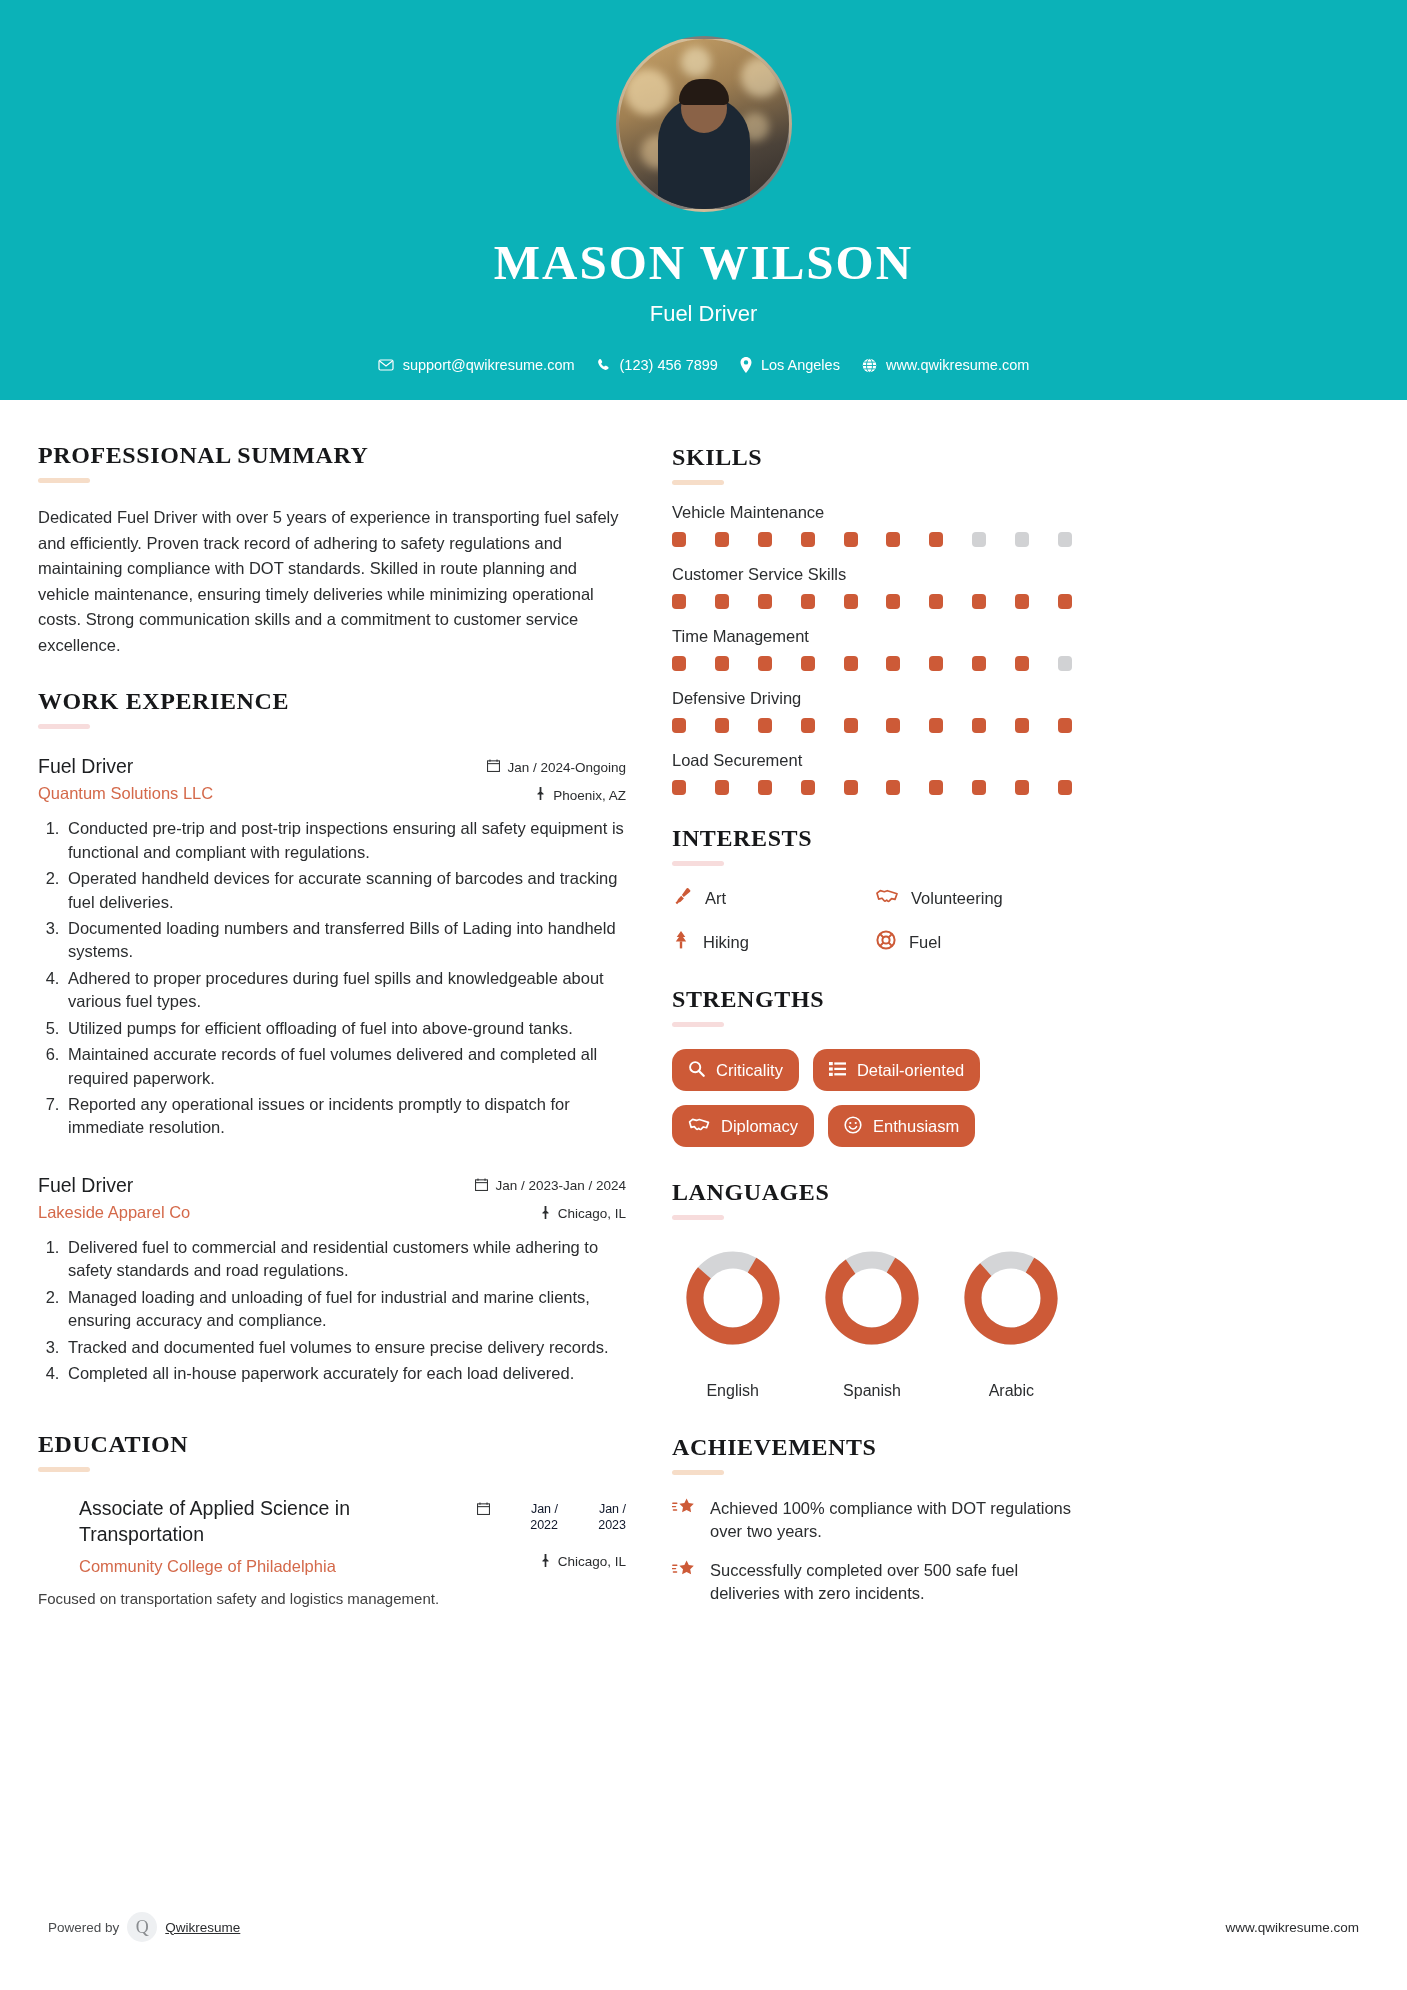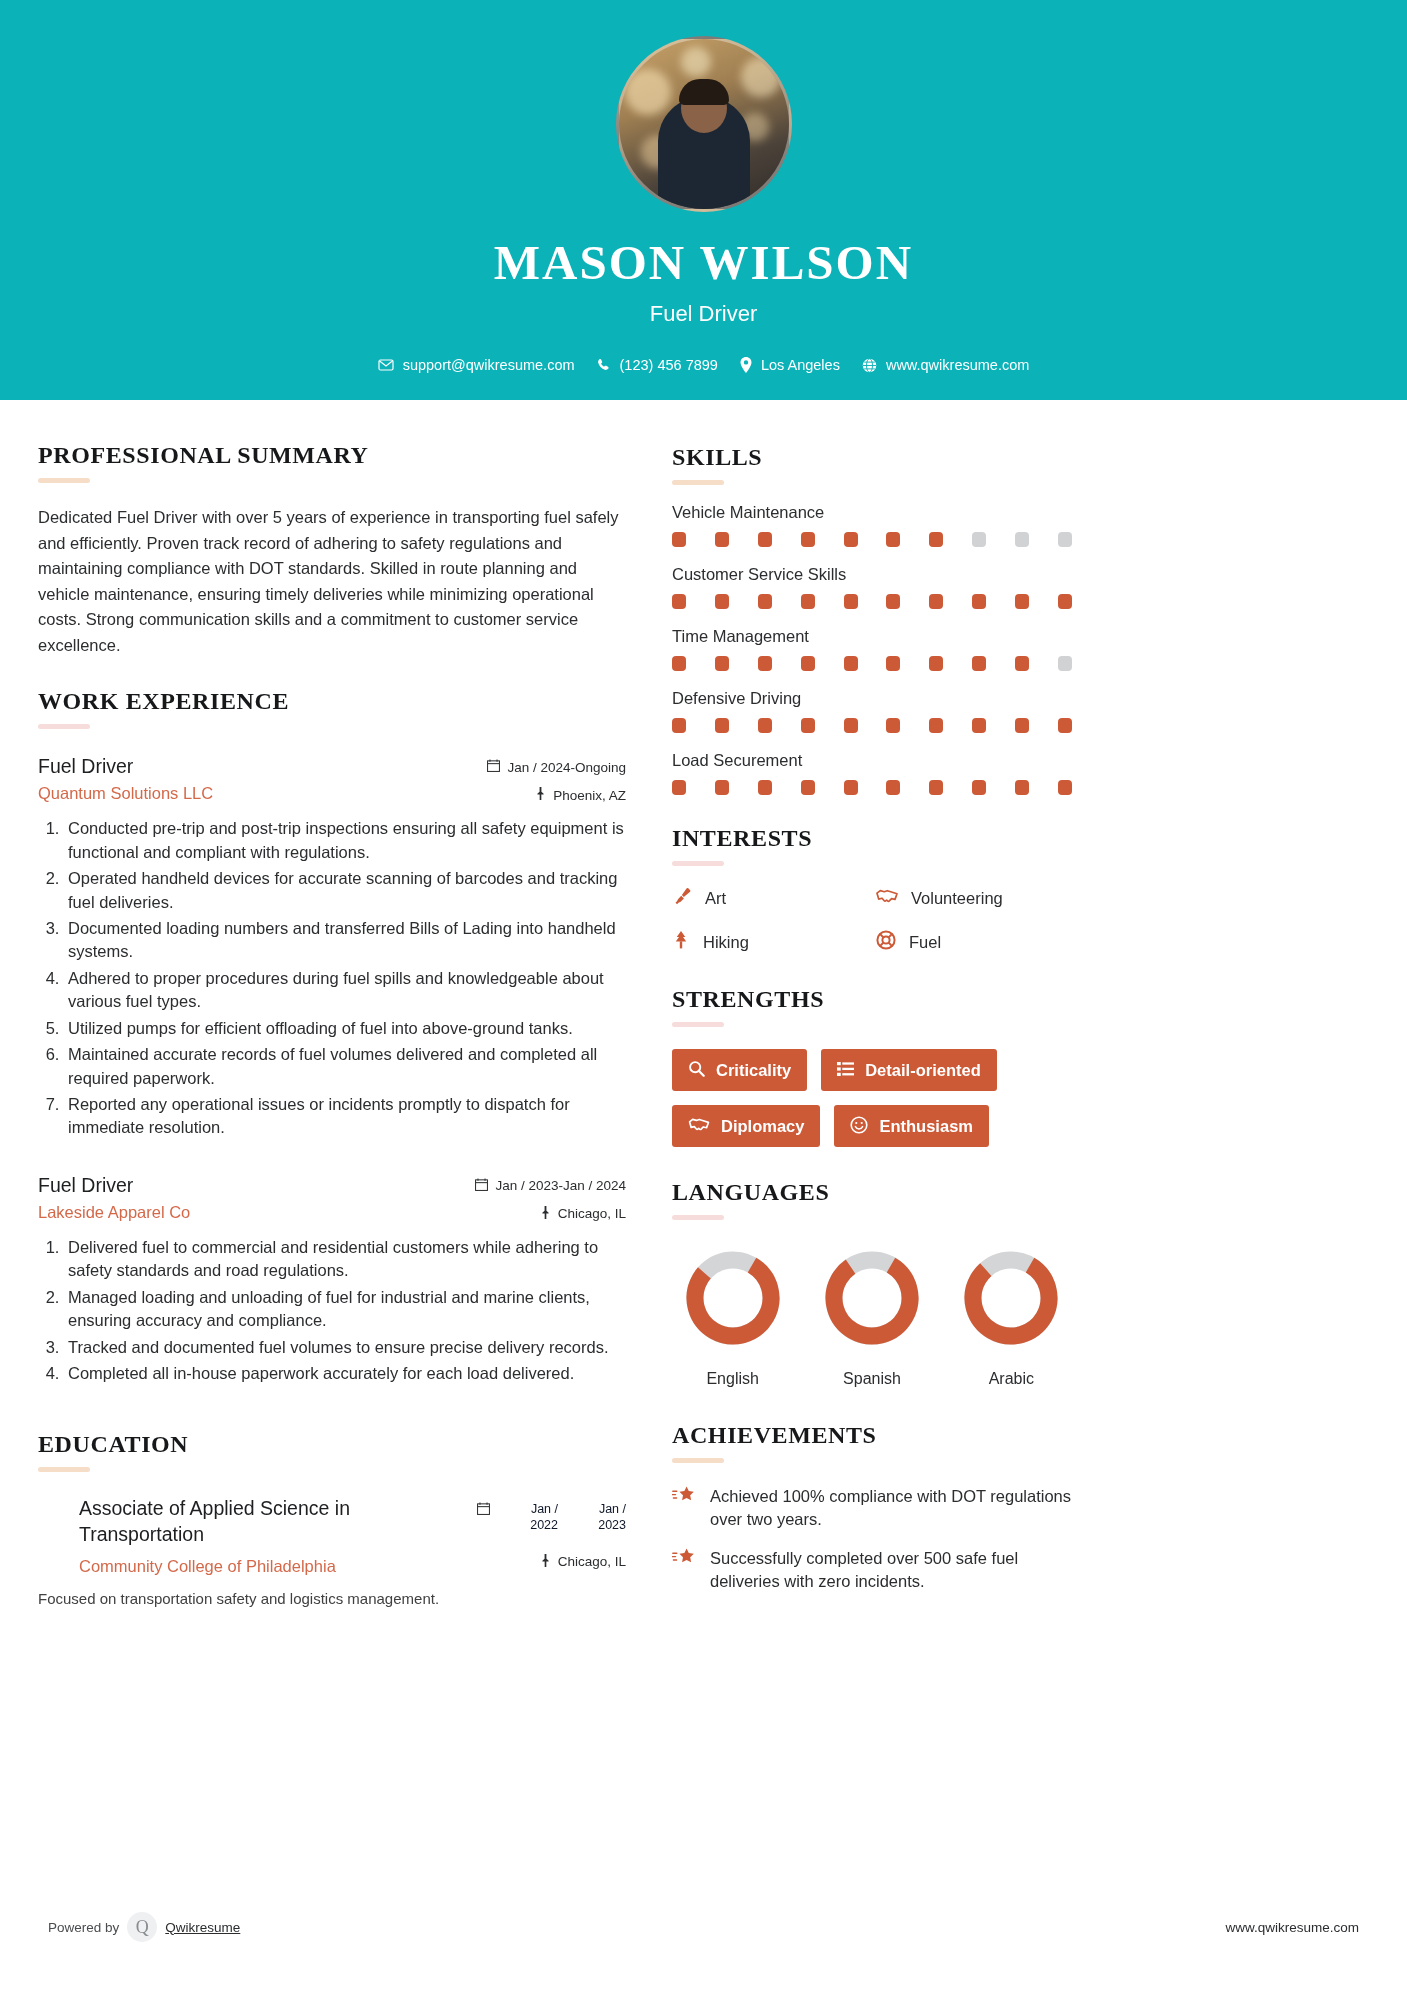--- a/index.html
+++ b/index.html
@@ -160,31 +160,30 @@
     grid-template-columns: 1fr 1fr;
     row-gap: 20px;
     column-gap: 8px;
   }
   .interest { display: flex; align-items: center; gap: 13px; font-size: 16.5px; color: #2b2d2f; }
 
   .strengths-wrap { margin-top: 22px; display: flex; flex-wrap: wrap; gap: 14px; }
   .strength {
     background: #cd5a37;
     color: #ffffff;
-    border-radius: 3px;
+    border-radius: 14px;
     padding: 11px 16px;
     display: flex; align-items: center; gap: 11px;
     font-size: 16.5px;
     line-height: 1;
-    font-weight: bold;
   }
 
   .langs { margin-top: 26px; display: flex; gap: 18px; }
   .lang { width: 122px; text-align: center; }
-  .lang-label { font-size: 16px; color: #2b2d2f; margin-top: 16px; }
+  .lang-label { font-size: 16px; color: #2b2d2f; margin-top: 28px; }
 
   .achieves { margin-top: 22px; }
   .achieve { display: flex; gap: 14px; align-items: flex-start; margin-bottom: 16px; }
   .achieve-text { font-size: 16.5px; line-height: 1.4; color: #2b2d2f; }
 
   
   .footer {
     position: absolute;
     left: 0; right: 0; bottom: 48px;
     padding: 0 48px;

